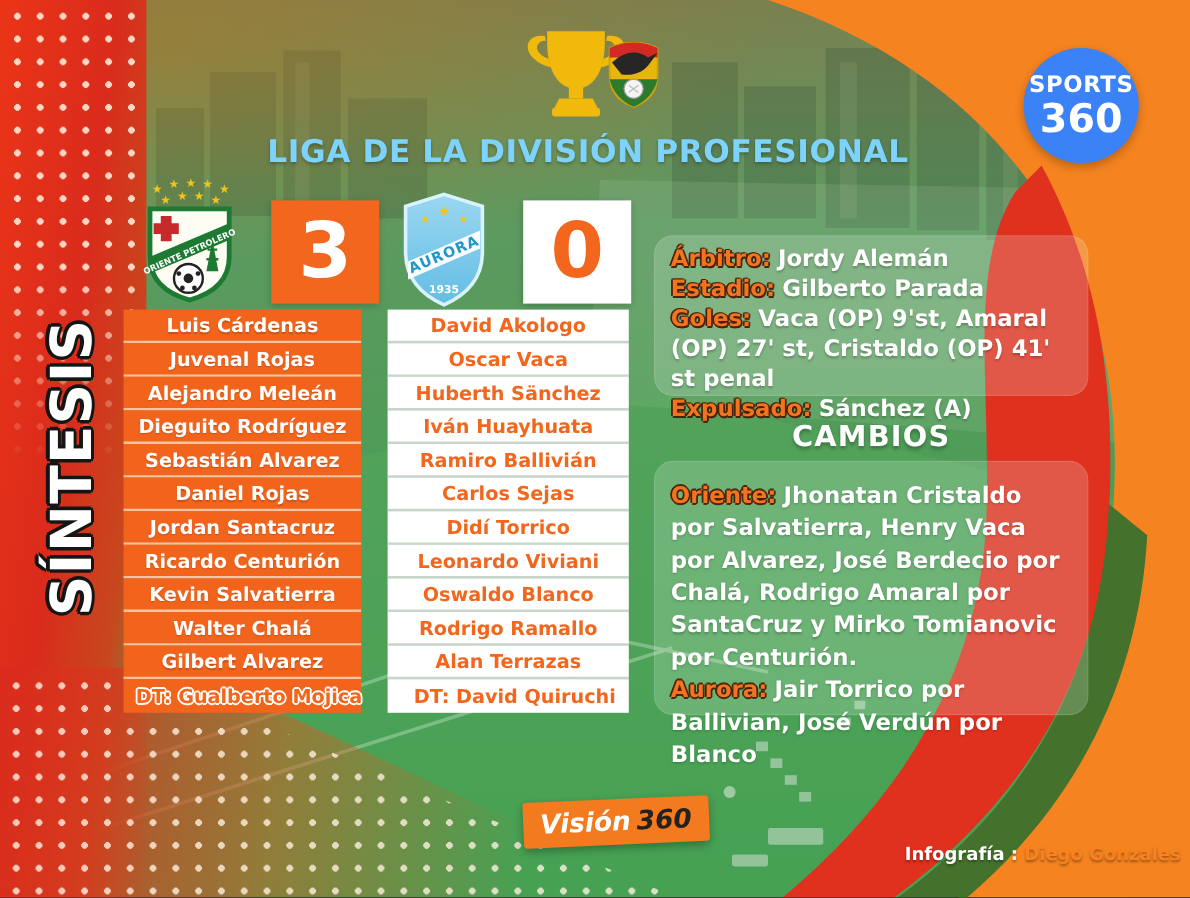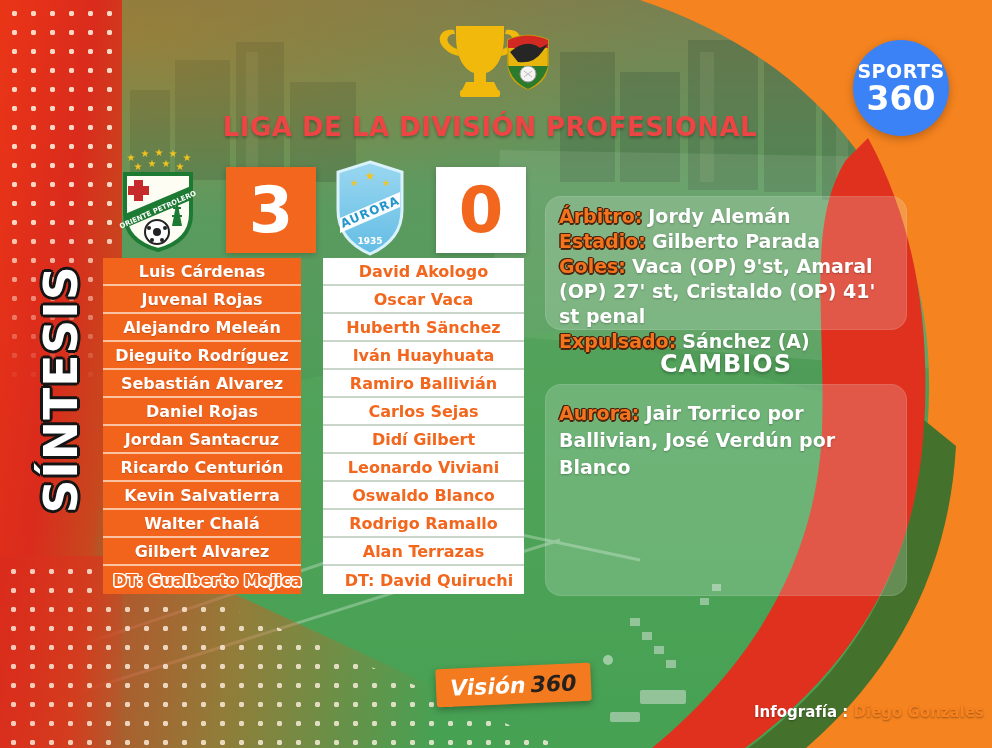--- a/index.html
+++ b/index.html
@@ -28,21 +28,21 @@
     mask-image:linear-gradient(180deg,#000 55%,transparent 97%);}
   .dots-bottom{left:4px;top:562px;width:560px;height:186px;
     background-image:radial-gradient(circle,rgba(255,240,224,0.8) 2.6px,transparent 3px);
     clip-path:polygon(0 0,21% 0,100% 100%,0 100%);}
   .right-svg{position:absolute;inset:0;z-index:2;pointer-events:none;}
 
   
   .trophy{position:absolute;left:430px;top:22px;z-index:5;}
   .page-title{
     position:absolute;left:120px;top:112px;width:740px;z-index:5;
-    text-align:center;color:#ef4444;font-weight:bold;font-size:26px;letter-spacing:0.5px;
+    text-align:center;color:#7dd3fc;font-weight:bold;font-size:26px;letter-spacing:0.5px;
     text-shadow:0 2px 3px rgba(0,0,0,0.28);
   }
   .badge360{
     position:absolute;left:853px;top:40px;width:96px;height:96px;border-radius:50%;
     background:#3b82f6;z-index:6;display:flex;flex-direction:column;align-items:center;justify-content:center;
     color:#fff;font-weight:bold;box-shadow:0 3px 8px rgba(0,0,0,0.25);
   }
   .badge360 .l1{font-size:19px;letter-spacing:0.5px;line-height:1;}
   .badge360 .l2{font-size:33px;line-height:1;margin-top:1px;}
 
@@ -276,37 +276,38 @@
     <div class="row dt">DT: Gualberto Mojica</div>
   </div>
 
   <div class="list list-away">
     <div class="row">David Akologo</div>
     <div class="row">Oscar Vaca</div>
     <div class="row">Huberth Sänchez</div>
     <div class="row">Iván Huayhuata</div>
     <div class="row">Ramiro Ballivián</div>
     <div class="row">Carlos Sejas</div>
-    <div class="row">Didí Gilbert</div>
+    <div class="row">Didí Torrico</div>
     <div class="row">Leonardo Viviani</div>
     <div class="row">Oswaldo Blanco</div>
     <div class="row">Rodrigo Ramallo</div>
     <div class="row">Alan Terrazas</div>
     <div class="row">DT: David Quiruchi</div>
   </div>
 
   <div class="panel panel-details">
     <div><span class="olabel">Árbitro:</span><span class="dval">Jordy Alemán</span></div>
     <div><span class="olabel">Estadio:</span><span class="dval">Gilberto Parada</span></div>
     <div><span class="olabel">Goles:</span><span class="dval">Vaca (OP) 9'st, Amaral (OP) 27' st, Cristaldo (OP) 41' st penal</span></div>
     <div><span class="olabel">Expulsado:</span><span class="dval">Sánchez (A)</span></div>
   </div>
 
   <div class="cambios-title">CAMBIOS</div>
   <div class="panel panel-cambios">
+    <div><span class="olabel">Oriente:</span><span class="dval">Jhonatan Cristaldo por Salvatierra, Henry Vaca por Alvarez, José Berdecio por Chalá, Rodrigo Amaral por SantaCruz y Mirko Tomianovic por Centurión.</span></div>
     <div><span class="olabel">Aurora:</span><span class="dval">Jair Torrico por Ballivian, José Verdún por Blanco</span></div>
   </div>
 
   <div class="vision">
     <span class="vw">Visión</span>
       <span class="vd">360</span>
   </div>
   <div class="credit">
     <span>Infografía :</span>
     <span class="orange">Diego Gonzales</span>

